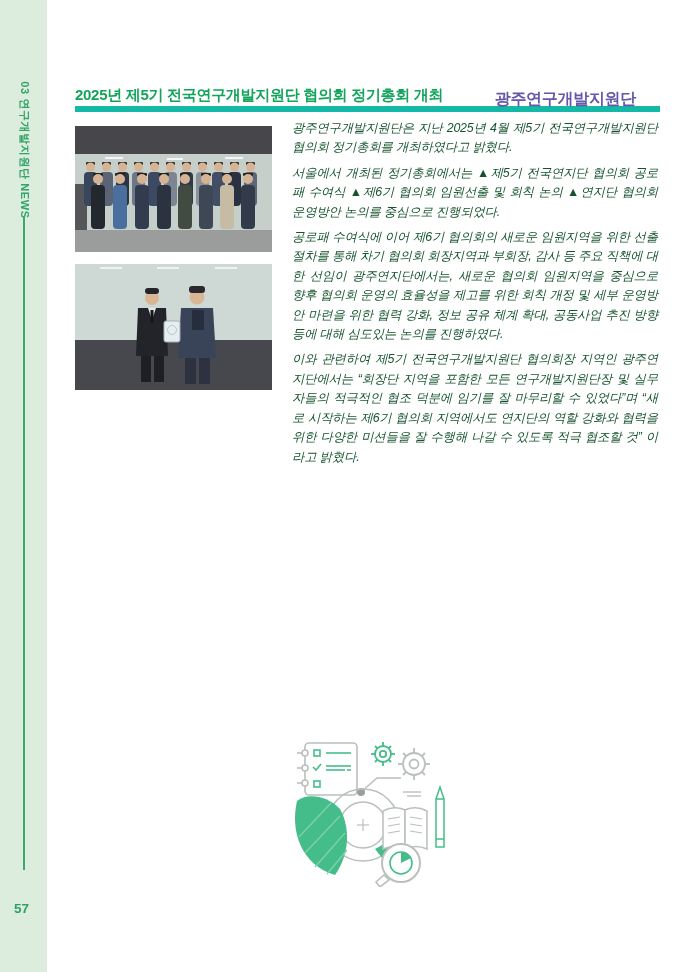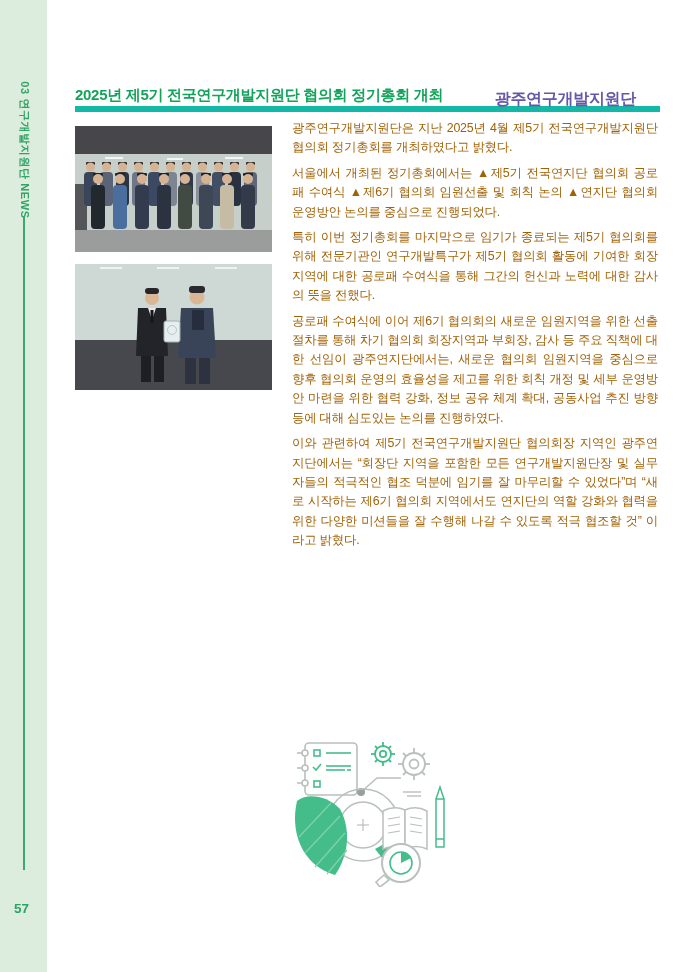--- a/index.html
+++ b/index.html
@@ -53,22 +53,23 @@
   }
 
   
   .photo-col { position:absolute; left:75px; top:126px; width:197px; }
   .photo { display:block; width:197px; height:126px; margin-bottom:12px; }
 
   
   .article {
     position:absolute; left:292px; top:119px; width:366px;
     font-size:12.4px; line-height:19.4px;
-    color:#a16207; text-align:justify;
+    color:#14532d; text-align:justify;
     letter-spacing:-.2px;
+    font-style:italic;
   }
   .article p { margin-bottom:6px; }
 
   
   .illustration {
     position:absolute; left:283px; top:737px;
     width:170px; height:150px;
   }
 </style>
 </head>
@@ -229,21 +230,20 @@
     <g>
       <rect x="89" y="57" width="16" height="21" rx="2" fill="#e7eef0" stroke="#9fb0b4" stroke-width="1"></rect>
       <circle cx="97" cy="66" r="4.5" fill="none" stroke="#b9c6c9" stroke-width="1"></circle>
     </g>
   </svg>
 </div>
 
 <article class="article">
   <p>광주연구개발지원단은 지난 2025년 4월 제5기 전국연구개발지원단 협의회 정기총회를 개최하였다고 밝혔다.</p>
   <p>서울에서 개최된 정기총회에서는 ▲제5기 전국연지단 협의회 공로패 수여식 ▲제6기 협의회 임원선출 및 회칙 논의 ▲연지단 협의회 운영방안 논의를 중심으로 진행되었다.</p>
-  <p>특히 이번 정기총회를 마지막으로 임기가 종료되는 제5기 협의회를 위해 전문기관인 연구개발특구가 제5기 협의회 활동에 기여한 회장지역에 대한 공로패 수여식을 통해 그간의 헌신과 노력에 대한 감사의 뜻을 전했다.</p>
   <p>공로패 수여식에 이어 제6기 협의회의 새로운 임원지역을 위한 선출 절차를 통해 차기 협의회 회장지역과 부회장, 감사 등 주요 직책에 대한 선임이 광주연지단에서는, 새로운 협의회 임원지역을 중심으로 향후 협의회 운영의 효율성을 제고를 위한 회칙 개정 및 세부 운영방안 마련을 위한 협력 강화, 정보 공유 체계 확대, 공동사업 추진 방향 등에 대해 심도있는 논의를 진행하였다.</p>
   <p>이와 관련하여 제5기 전국연구개발지원단 협의회장 지역인 광주연지단에서는 “회장단 지역을 포함한 모든 연구개발지원단장 및 실무자들의 적극적인 협조 덕분에 임기를 잘 마무리할 수 있었다”며 “새로 시작하는 제6기 협의회 지역에서도 연지단의 역할 강화와 협력을 위한 다양한 미션들을 잘 수행해 나갈 수 있도록 적극 협조할 것” 이라고 밝혔다.</p>
 </article>
 
 <svg class="illustration" viewBox="0 0 170 150" xmlns="http://www.w3.org/2000/svg">
 
   <g stroke="#b9c0bd" fill="none" stroke-width="1.6">
     <rect x="22" y="6" width="52" height="52" rx="4"></rect>
     <line x1="14" y1="16" x2="22" y2="16"></line>
       <circle cx="22" cy="16" r="3" fill="#ffffff"></circle>

